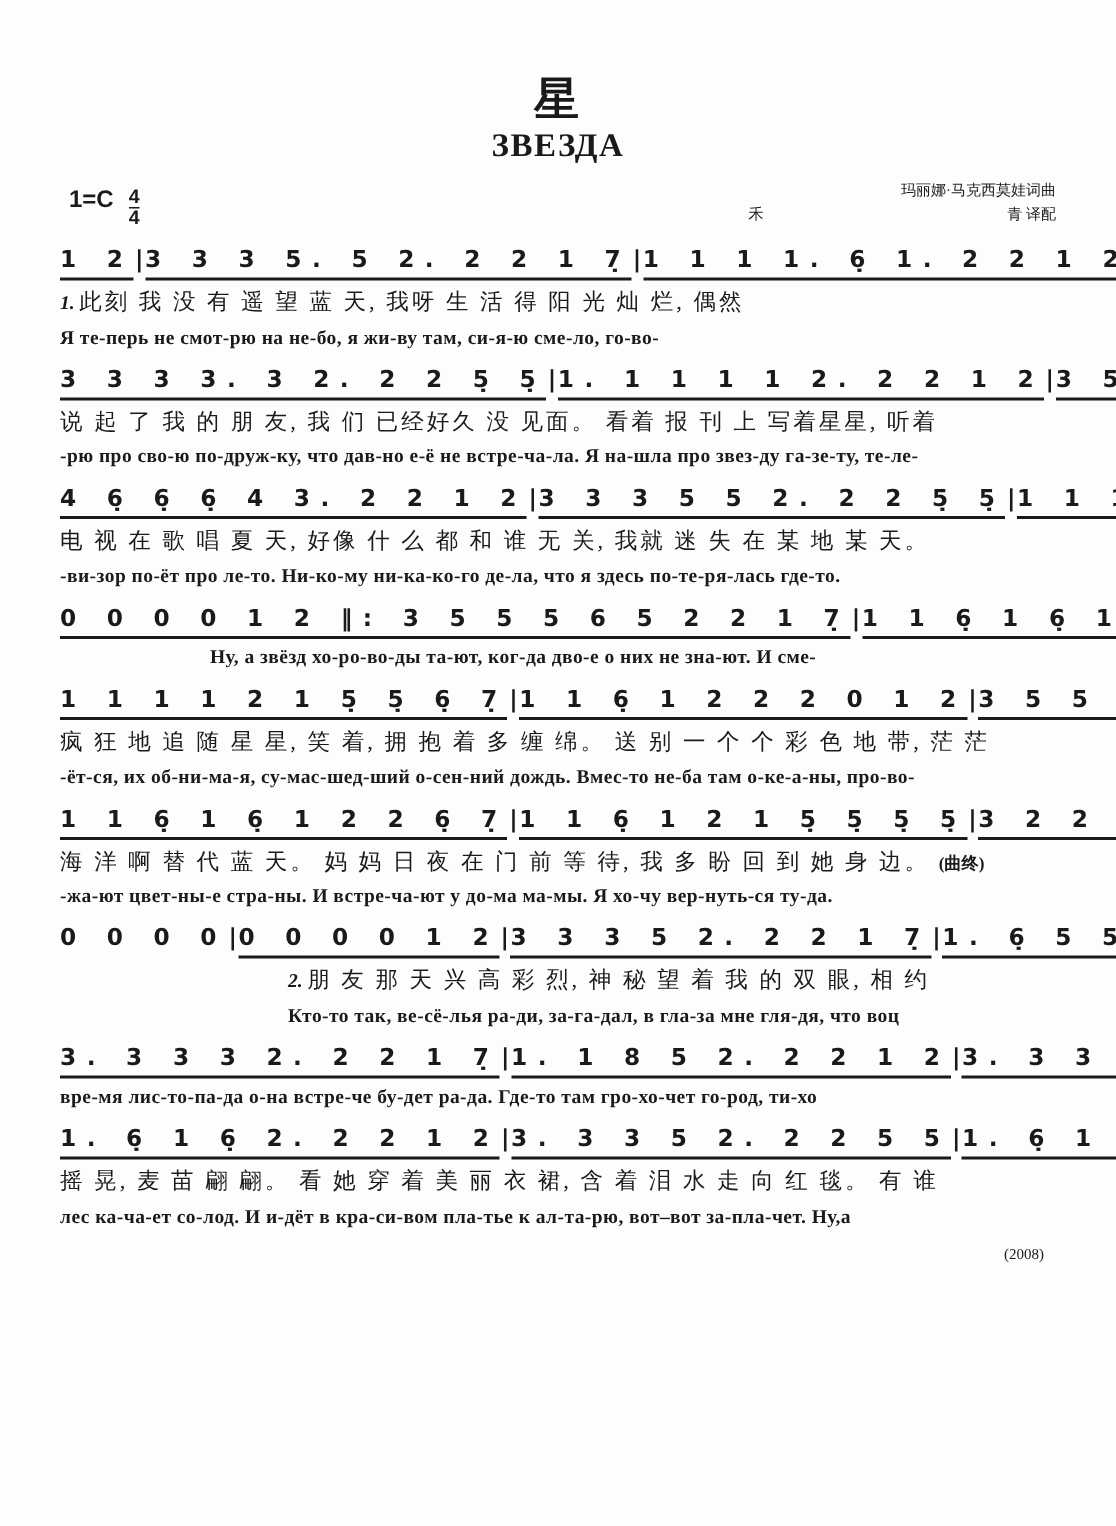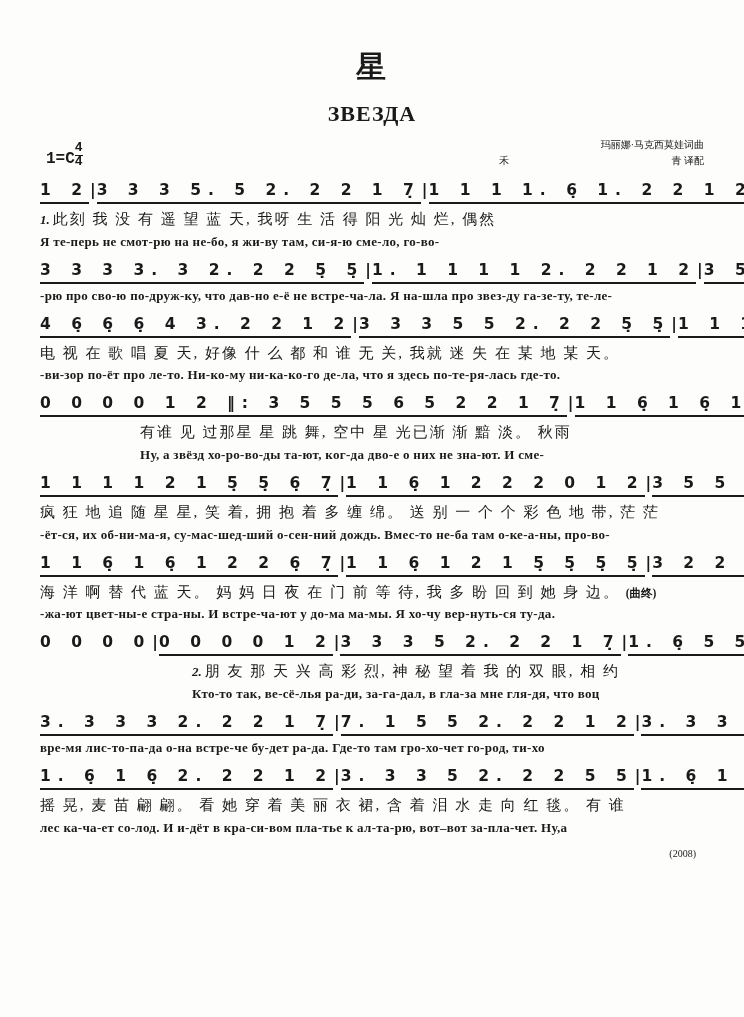--- a/index.html
+++ b/index.html
@@ -21,34 +21,34 @@
     font-size:30px;
     letter-spacing:2px;
     line-height:1.0;
   }
   .subtitle {
     text-align:center;
     font-family:"Liberation Serif", serif;
     font-weight:bold;
     font-size:22px;
     letter-spacing:1px;
-    margin-top:19px;
+    margin-top:2px;
   }
   .meta {
     display:flex;
     justify-content:space-between;
     align-items:flex-end;
     margin-top:10px;
     margin-bottom:14px;
   }
   .keysig {
-    font-family:Liberation Mono, monospace;
+    font-family:Liberation Sans, sans-serif;
     font-weight:bold;
     font-size:16px;
-    display:flex; align-items:flex-end; 
+    display:flex; align-items:flex-start; gap:10px;
     padding-left:6px;
   }
   .timesig { display:inline-flex; flex-direction:column; align-items:center; line-height:0.95; font-size:13px; }
   .timesig .den { border-top:1.5px solid #1a1a1a; }
   .credits {
     font-size:10px;
     line-height:1.55;
     width:205px;
     text-align:right;
   }
@@ -122,36 +122,36 @@
   <div class="sys">
     <div class="notation notation-line"><span class="meas">1 2</span><span class="barline">|</span><span class="meas">3 3 3 5. 5 2. 2 2 1 7̣</span><span class="barline">|</span><span class="meas">1 1 1 1. 6̣ 1. 2 2 1 2</span><span class="meas rest"></span></div>
     <div class="cn-row">
       <span class="verse">1.</span><span class="cn">此刻 我 没 有 遥 望 蓝 天, 我呀 生 活 得 阳 光 灿 烂, 偶然</span>
     </div>
     <div class="ru">Я те-перь не смот-рю на не-бо,  я жи-ву там, си-я-ю сме-ло,  го-во-</div>
   </div>
 
   <div class="sys">
     <div class="notation notation-line"><span class="meas">3 3 3 3. 3 2. 2 2 5̣ 5̣</span><span class="barline">|</span><span class="meas">1. 1 1 1 1 2. 2 2 1 2</span><span class="barline">|</span><span class="meas">3 5 5 5 6 5. 2 2 2 3</span><span class="meas rest"></span></div>
+    <div class="cn-row">
+      <span class="cn">说 起 了 我 的 朋 友, 我 们 已经好久 没 见面。 看着 报 刊 上 写着星星, 听着</span>
+    </div>
     <div class="ru">-рю про сво-ю по-друж-ку,  что дав-но е-ё не встре-ча-ла.  Я на-шла про звез-ду га-зе-ту,  те-ле-</div>
   </div>
 
   <div class="sys">
     <div class="notation notation-line"><span class="meas">4 6̣ 6̣ 6̣ 4 3. 2 2 1 2</span><span class="barline">|</span><span class="meas">3 3 3 5 5 2. 2 2 5̣ 5̣</span><span class="barline">|</span><span class="meas">1 1 1 1 1 2 2 0</span><span class="meas rest"></span></div>
     <div class="cn-row">
       <span class="cn">电 视 在 歌 唱 夏 天, 好像 什 么 都 和 谁 无 关, 我就 迷 失 在 某 地 某 天。</span>
     </div>
     <div class="ru">-ви-зор по-ёт про ле-то.  Ни-ко-му ни-ка-ко-го де-ла,  что я здесь по-те-ря-лась где-то.</div>
   </div>
 
   <div class="sys indent-a">
     <div class="notation notation-line"><span class="meas">0 0 0 0 1 2 ‖: 3 5 5 5 6 5 2 2 1 7̣</span><span class="barline">|</span><span class="meas">1 1 6̣ 1 6̣ 1 2 2 6̣ 7̣</span><span class="meas rest"></span></div>
-    <div class="cn-row">
-      <span class="cn">有谁 见 过那星 星 跳 舞, 空中 星 光已渐 渐 黯 淡。 秋雨</span>
-    </div>
     <div class="ru">Ну, а звёзд хо-ро-во-ды та-ют,  ког-да дво-е о них не зна-ют.  И сме-</div>
   </div>
 
   <div class="sys">
     <div class="notation notation-line"><span class="meas">1 1 1 1 2 1 5̣ 5̣ 6̣ 7̣</span><span class="barline">|</span><span class="meas">1 1 6̣ 1 2 2 2 0 1 2</span><span class="barline">|</span><span class="meas">3 5 5 5 6 5 2 2 1 7̣</span><span class="meas rest"></span></div>
     <div class="cn-row">
       <span class="cn">疯 狂 地 追 随 星 星, 笑 着, 拥 抱 着 多 缠 绵。 送 别 一 个 个 彩 色 地 带, 茫 茫</span>
     </div>
     <div class="ru">-ёт-ся, их об-ни-ма-я,  су-мас-шед-ший о-сен-ний дождь.  Вмес-то не-ба там о-ке-а-ны,  про-во-</div>
   </div>
@@ -167,21 +167,21 @@
 
   <div class="sys indent-b">
     <div class="notation notation-line"><span class="meas rest">0 0 0 0</span><span class="barline">|</span><span class="meas">0 0 0 0 1 2</span><span class="barline">|</span><span class="meas">3 3 3 5 2. 2 2 1 7̣</span><span class="barline">|</span><span class="meas">1. 6̣ 5 5 2. 2 2 1 2</span><span class="meas rest"></span></div>
     <div class="cn-row">
       <span class="verse">2.</span><span class="cn">朋 友 那 天 兴 高 彩 烈, 神 秘 望 着 我 的 双 眼, 相 约</span>
     </div>
     <div class="ru">Кто-то так, ве-сё-лья ра-ди,  за-га-дал, в гла-за мне гля-дя,  что воц</div>
   </div>
 
   <div class="sys">
-    <div class="notation notation-line"><span class="meas">3. 3 3 3 2. 2 2 1 7̣</span><span class="barline">|</span><span class="meas">7. 1 5 5 2. 2 2 1 2</span><span class="barline">|</span><span class="meas">3. 3 3 5 2. 2 2 1 7̣</span><span class="meas rest"></span></div>
+    <div class="notation notation-line"><span class="meas">3. 3 3 3 2. 2 2 1 7̣</span><span class="barline">|</span><span class="meas">1. 1 8 5 2. 2 2 1 2</span><span class="barline">|</span><span class="meas">3. 3 3 5 2. 2 2 1 7̣</span><span class="meas rest"></span></div>
     <div class="ru">вре-мя лис-то-па-да  о-на встре-че бу-дет ра-да.  Где-то там гро-хо-чет го-род,  ти-хо</div>
   </div>
 
   <div class="sys">
     <div class="notation notation-line"><span class="meas">1. 6̣ 1 6̣ 2. 2 2 1 2</span><span class="barline">|</span><span class="meas">3. 3 3 5 2. 2 2 5 5</span><span class="barline">|</span><span class="meas">1. 6̣ 1 6̣ 1. 2 2 1 2 :‖</span></div>
     <div class="cn-row">
       <span class="cn">摇 晃, 麦 苗 翩 翩。 看 她 穿 着 美 丽 衣 裙, 含 着 泪 水 走 向 红 毯。 有 谁</span>
     </div>
     <div class="ru">лес ка-ча-ет со-лод.  И и-дёт в кра-си-вом пла-тье  к ал-та-рю, вот–вот за-пла-чет.  Ну,а</div>
   </div>

